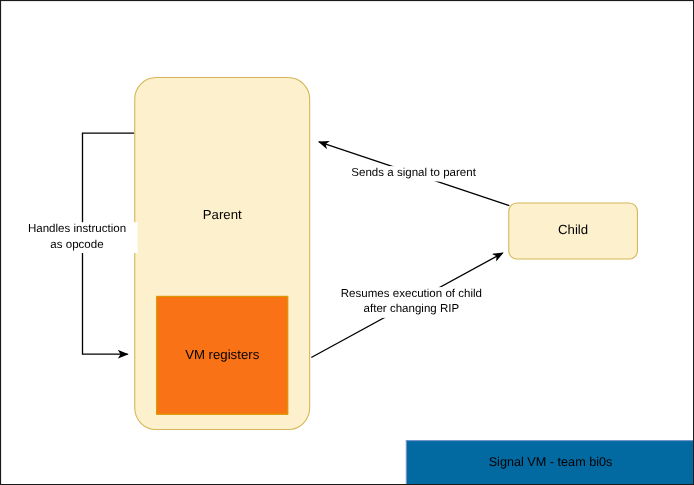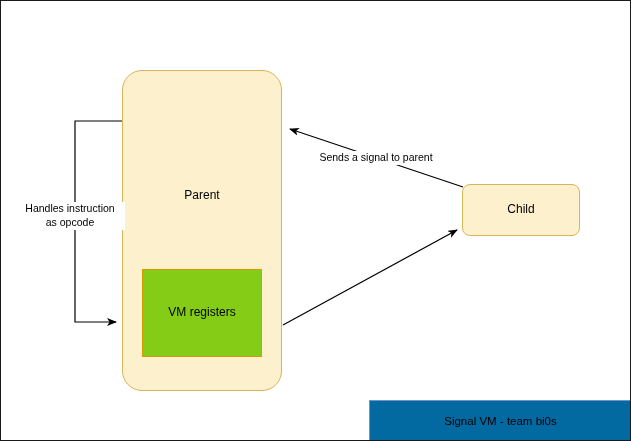--- a/index.html
+++ b/index.html
@@ -48,22 +48,22 @@
     align-items: flex-start;
     justify-content: center;
   }
   #parent-label {
     margin-top: 117px;
   }
   #vm-registers-node {
     left: 141px;
     top: 268px;
     width: 120px;
-    height: 88px;
-    background: #84cc16;
+    height: 108px;
+    background: #f97316;
     border: 1px solid #d79b00;
   }
   #child-node {
     left: 461px;
     top: 183px;
     width: 118px;
     height: 52px;
     background: #fdf0cd;
     border: 1px solid #d6b656;
     border-radius: 8px;
@@ -143,18 +143,20 @@
 
   <div class="node" id="child-node">
     <span>Child</span>
   </div>
 
   <div class="edge-label" id="label-sends">Sends a signal to parent</div>
 
   <div class="edge-label" id="label-handles">Handles instruction
 as opcode</div>
 
+  <div class="edge-label" id="label-resumes">Resumes execution of child
+after changing RIP</div>
 
   <div id="footer-banner">
     <span>Signal VM  -    team bi0s</span>
   </div>
 
 </div>
 
 </body></html>

